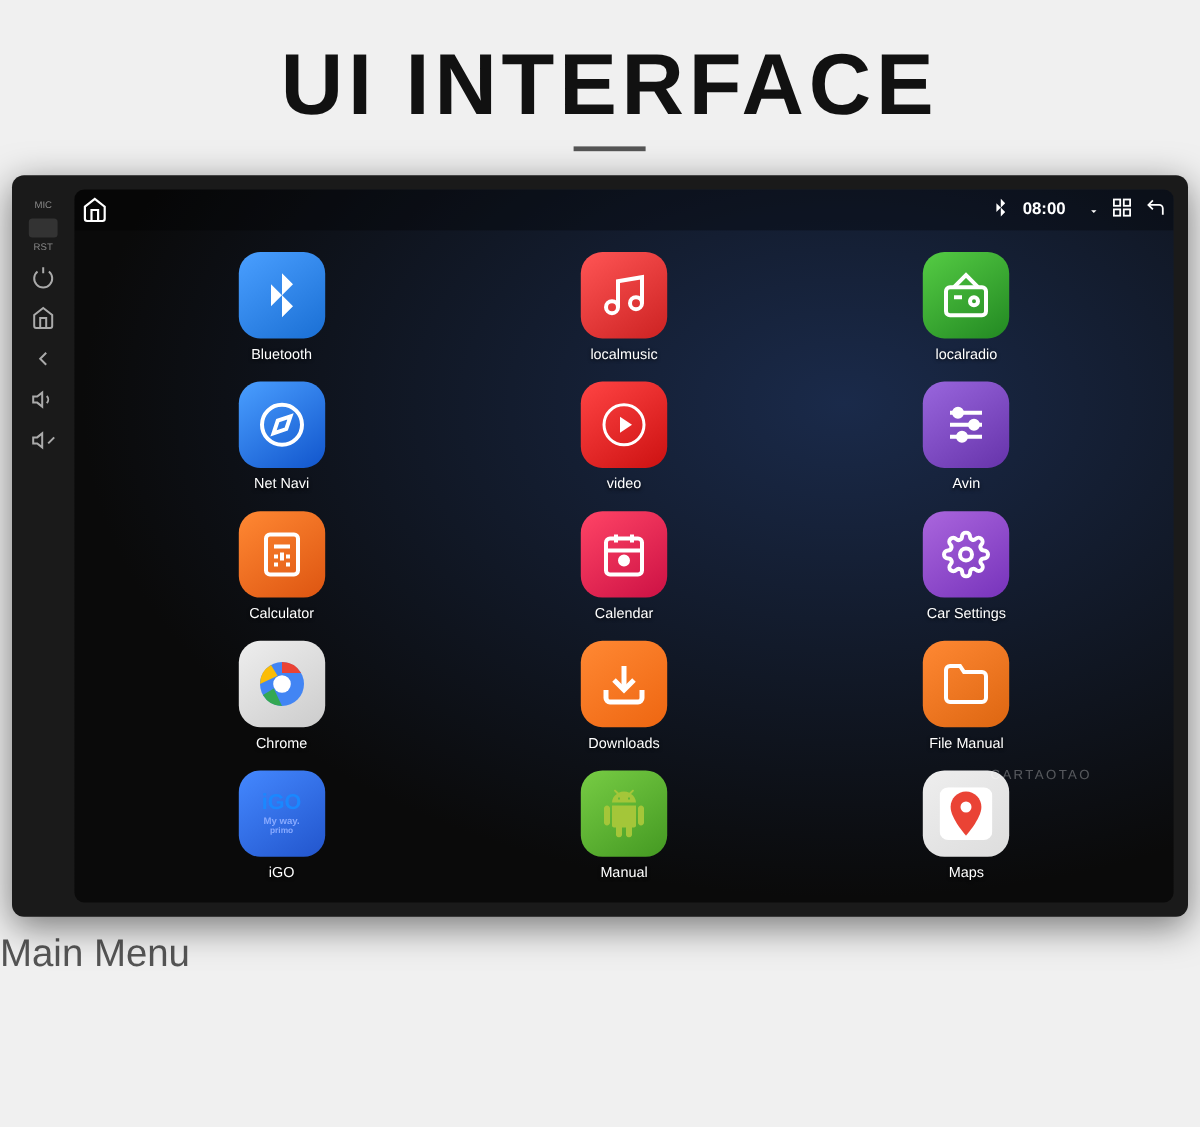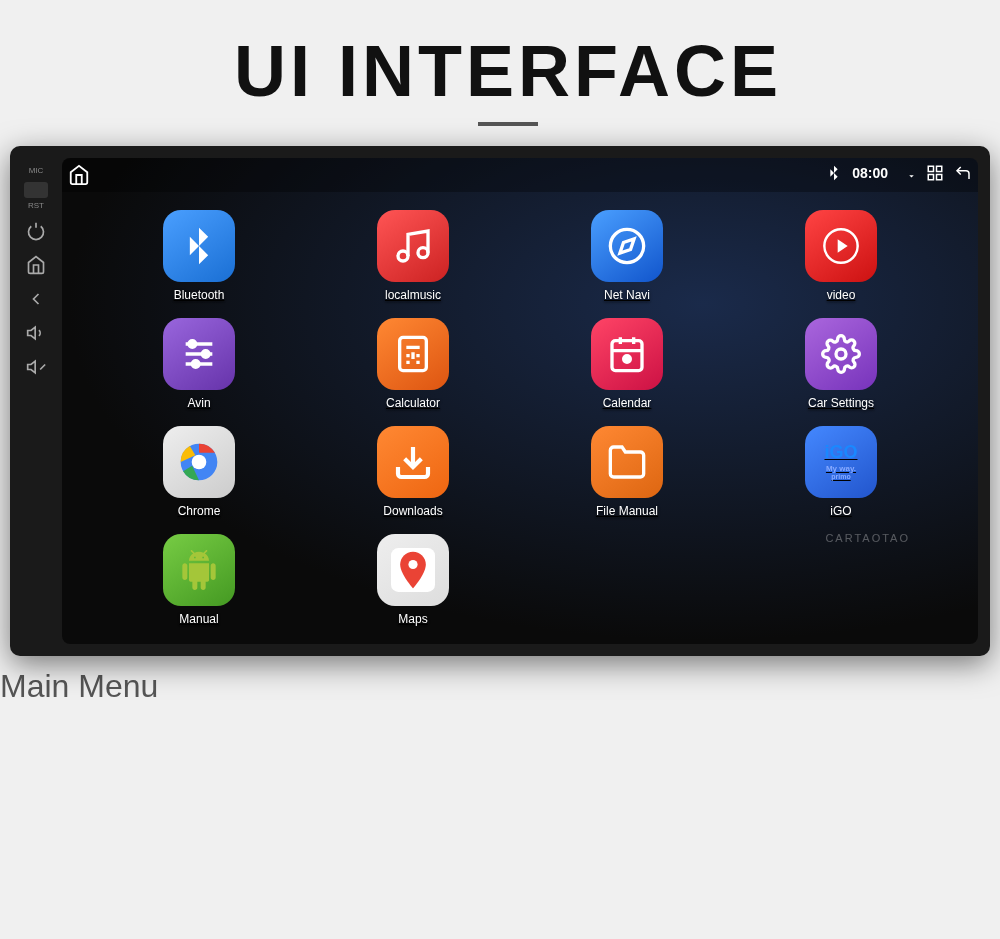--- a/index.html
+++ b/index.html
@@ -105,26 +105,25 @@
       display: flex;
       align-items: center;
       gap: 10px;
       color: white;
       font-size: 13px;
     }
 
     
     .app-grid {
       display: grid;
-      grid-template-columns: repeat(4, 1fr);
+      grid-template-columns: repeat(3, 1fr);
       grid-template-rows: repeat(3, 1fr);
       gap: 0;
       flex: 1;
       padding: 10px 30px;
-      text-decoration: underline;
     }
 
     .app-item {
       display: flex;
       flex-direction: column;
       align-items: center;
       justify-content: center;
       gap: 6px;
       cursor: pointer;
       padding: 8px;
@@ -282,20 +281,31 @@
           <div class="app-icon icon-localmusic">
             <svg viewBox="0 0 24 24" width="40" height="40" fill="none" stroke="white" stroke-width="2">
               <path d="M9 18V5l12-2v13"></path>
               <circle cx="6" cy="18" r="3"></circle>
               <circle cx="18" cy="16" r="3"></circle>
             </svg>
           </div>
           <span class="app-label">localmusic</span>
         </div>
         <div class="app-item">
+          <div class="app-icon icon-localradio">
+            <svg viewBox="0 0 24 24" width="40" height="40" fill="none" stroke="white" stroke-width="2">
+              <rect x="2" y="8" width="20" height="14" rx="2"></rect>
+              <path d="M6 8l6-6 6 6"></path>
+              <line x1="6" y1="13" x2="10" y2="13"></line>
+              <circle cx="16" cy="15" r="2"></circle>
+            </svg>
+          </div>
+          <span class="app-label">localradio</span>
+        </div>
+        <div class="app-item">
           <div class="app-icon icon-netnavi">
             <svg viewBox="0 0 24 24" width="40" height="40" fill="none" stroke="white" stroke-width="2">
               <circle cx="12" cy="12" r="10"></circle>
               <polygon points="16.24 7.76 14.12 14.12 7.76 16.24 9.88 9.88 16.24 7.76"></polygon>
             </svg>
           </div>
           <span class="app-label">Net Navi</span>
         </div>
         <div class="app-item">
           <div class="app-icon icon-video">

